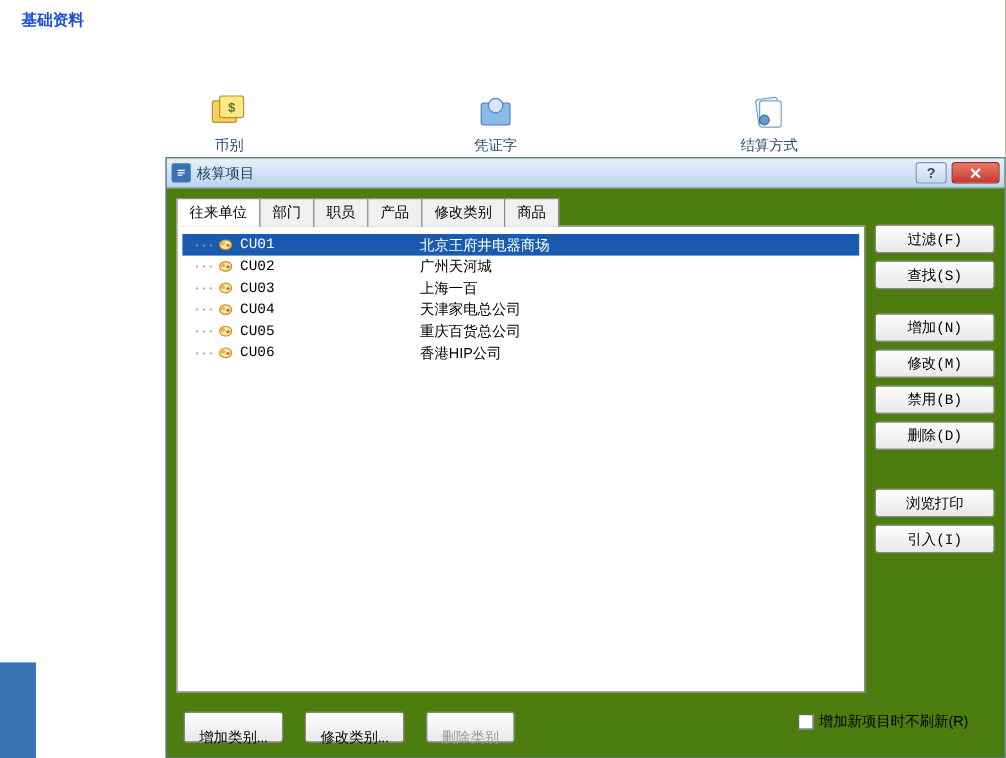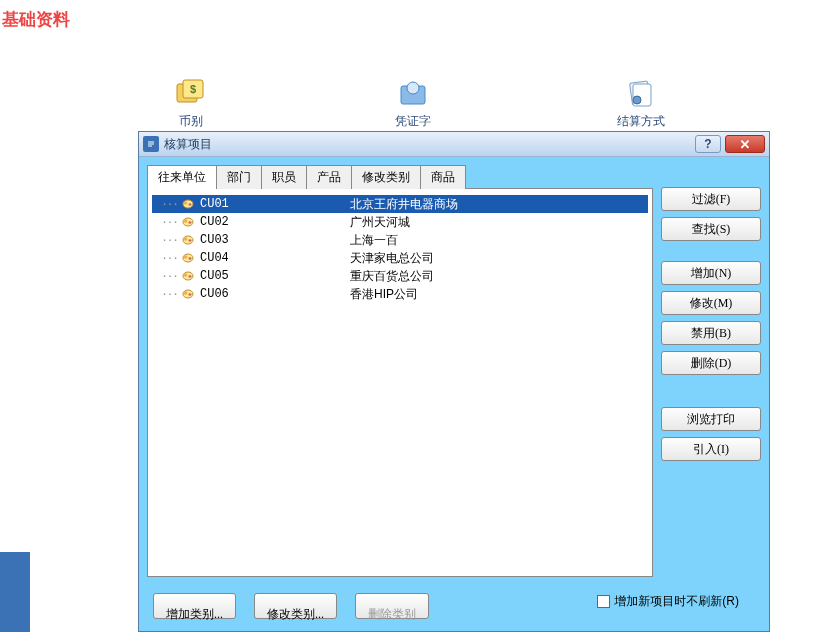--- a/index.html
+++ b/index.html
@@ -8,24 +8,24 @@
   padding: 0;
   font-family: "Microsoft YaHei", "SimSun", Arial, sans-serif;
   font-size: 12px;
   background: #fff;
   width: 838px;
   height: 632px;
   position: relative;
   overflow: hidden;
 }
 .page-title {
-  color: #ef4444;
+  color: #1d4ed8;
   font-weight: bold;
-  font-size: 17px;
-  padding: 8px 2px;
+  font-size: 13px;
+  padding: 8px 18px;
 }
 .bg-icons {
   position: absolute;
   top: 78px;
   left: 0;
   right: 0;
   display: flex;
   justify-content: space-around;
   padding: 0 80px;
 }
@@ -48,23 +48,23 @@
   left: 0;
   bottom: 0;
   width: 30px;
   height: 80px;
   background: #3a72b5;
 }
 .dialog {
   position: absolute;
   left: 138px;
   top: 131px;
-  width: 632px;
+  width: 700px;
   height: 501px;
-  background: #7dd3fc;
+  background: #4d7c0f;
   border: 1px solid #5a7aa0;
   display: flex;
   flex-direction: column;
 }
 .titlebar {
   height: 25px;
   background: linear-gradient(#e8f0fa, #bcd4ef);
   display: flex;
   align-items: center;
   padding: 0 4px;
@@ -210,21 +210,21 @@
 .btn {
   height: 24px;
   border: 1px solid #888;
   background: linear-gradient(#fefefe, #e8e8e8);
   border-radius: 3px;
   font-size: 12px;
   cursor: pointer;
   display: flex;
   align-items: center;
   justify-content: center;
-  font-family: Liberation Serif, serif;
+  font-family: Liberation Mono, monospace;
 }
 .spacer-sm { height: 8px; }
 .spacer-md { height: 20px; }
 .dialog-footer {
   padding: 8px 30px 12px 14px;
   display: flex;
   align-items: flex-start;
   gap: 18px;
 }
 .footer-btn {

